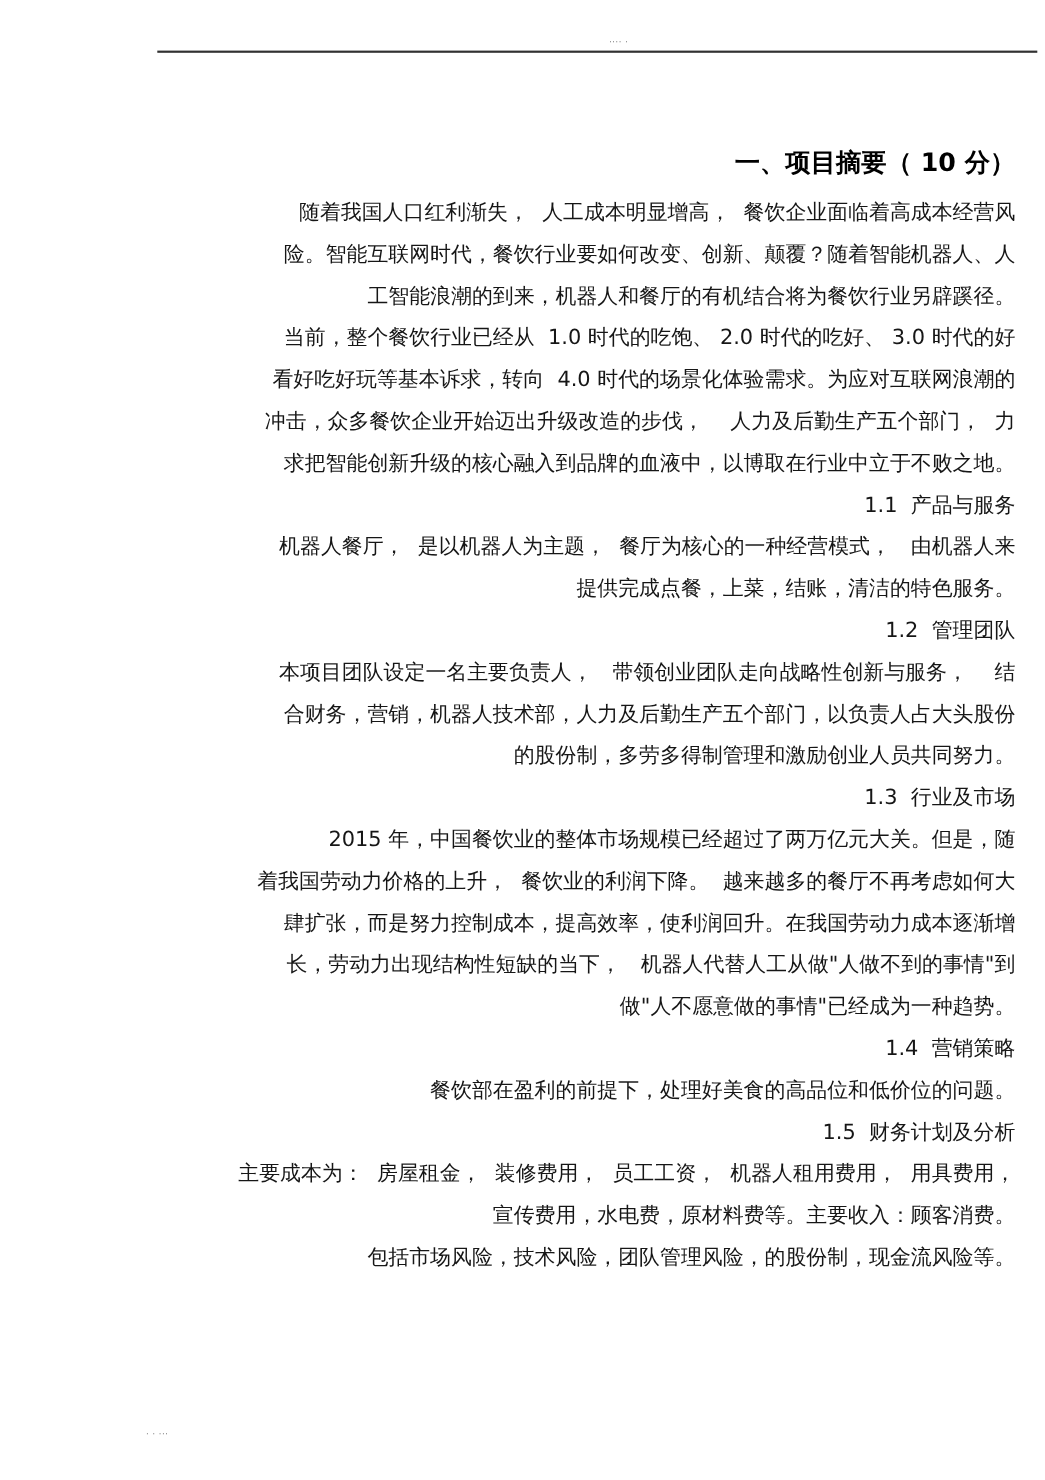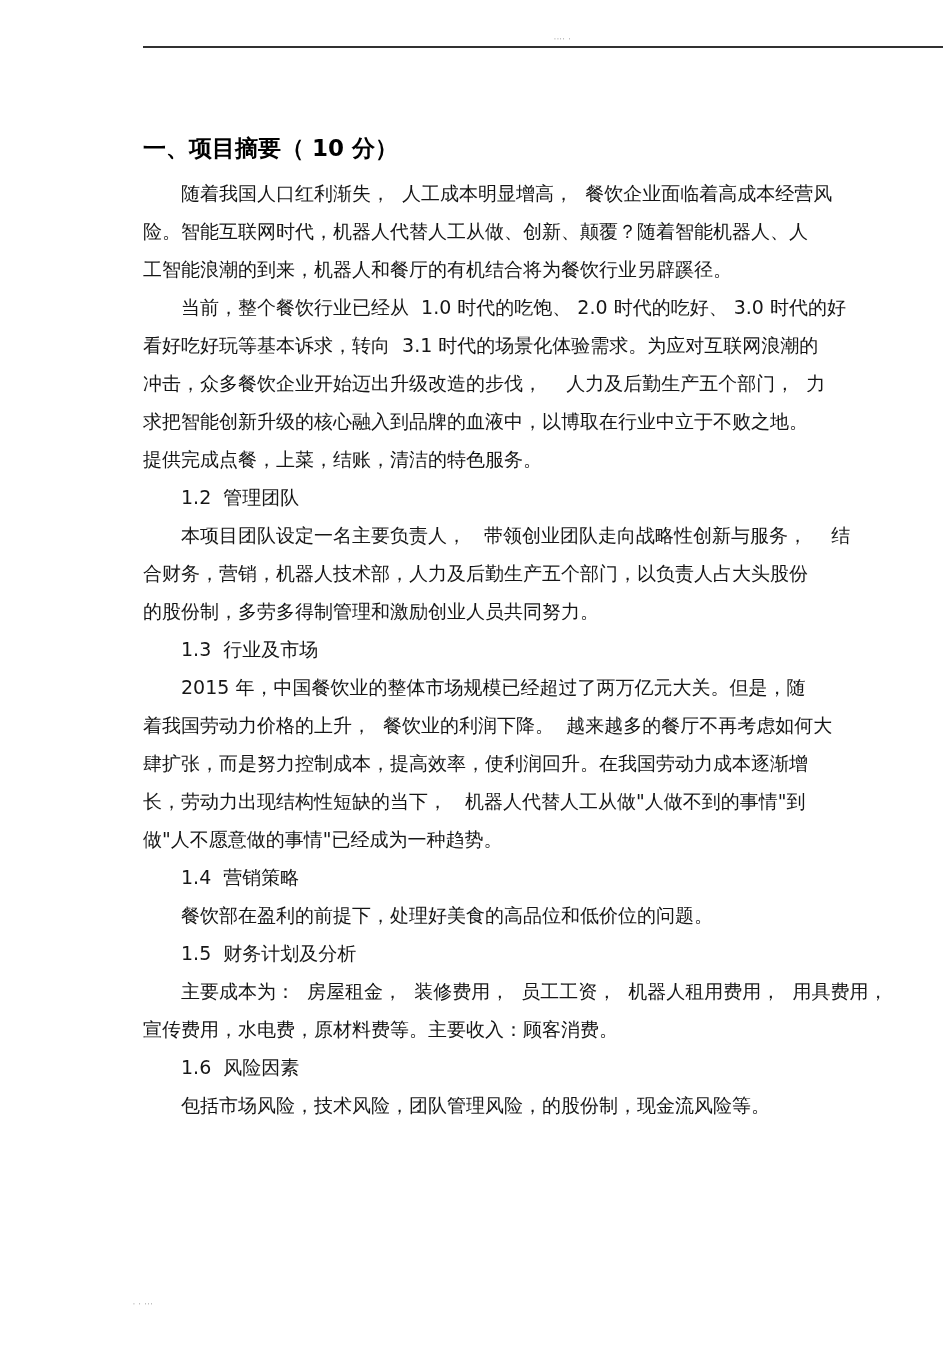--- a/index.html
+++ b/index.html
@@ -36,20 +36,21 @@
     width: 800px;
     height: 2px;
     background: #313131;
   }
   .content {
     position: absolute;
     left: 143px;
     top: 128px;
     width: 780px;
     color: #161616;
+    text-align: right;
   }
   .doc-title {
     margin: 0;
     height: 46px;
     line-height: 40px;
     font-size: 23px;
     font-weight: bold;
     color: #000000;
     white-space: pre;
   }
@@ -77,41 +78,42 @@
 <body>
 
 <div class="page">
   <div class="header-marks">···· ·</div>
   <div class="header-rule"></div>
 
   <div class="content">
     <h1 class="doc-title">一、项目摘要（ 10 分）</h1>
     <div id="lines-host">
         <div class="line indent">随着我国人口红利渐失，  人工成本明显增高，  餐饮企业面临着高成本经营风</div>
-        <div class="line">险。智能互联网时代，机器人代替人工从做、创新、颠覆？随着智能机器人、人</div>
+        <div class="line">险。智能互联网时代，餐饮行业要如何改变、创新、颠覆？随着智能机器人、人</div>
         <div class="line">工智能浪潮的到来，机器人和餐厅的有机结合将为餐饮行业另辟蹊径。</div>
         <div class="line indent">当前，整个餐饮行业已经从  1.0 时代的吃饱、 2.0 时代的吃好、 3.0 时代的好</div>
-        <div class="line">看好吃好玩等基本诉求，转向  3.1 时代的场景化体验需求。为应对互联网浪潮的</div>
+        <div class="line">看好吃好玩等基本诉求，转向  4.0 时代的场景化体验需求。为应对互联网浪潮的</div>
         <div class="line">冲击，众多餐饮企业开始迈出升级改造的步伐，    人力及后勤生产五个部门，  力</div>
         <div class="line">求把智能创新升级的核心融入到品牌的血液中，以博取在行业中立于不败之地。</div>
+        <div class="line indent heading">1.1  产品与服务</div>
+        <div class="line indent">机器人餐厅，  是以机器人为主题，  餐厅为核心的一种经营模式，   由机器人来</div>
         <div class="line">提供完成点餐，上菜，结账，清洁的特色服务。</div>
         <div class="line indent heading">1.2  管理团队</div>
         <div class="line indent">本项目团队设定一名主要负责人，   带领创业团队走向战略性创新与服务，    结</div>
         <div class="line">合财务，营销，机器人技术部，人力及后勤生产五个部门，以负责人占大头股份</div>
         <div class="line">的股份制，多劳多得制管理和激励创业人员共同努力。</div>
         <div class="line indent heading">1.3  行业及市场</div>
         <div class="line indent">2015 年，中国餐饮业的整体市场规模已经超过了两万亿元大关。但是，随</div>
         <div class="line">着我国劳动力价格的上升，  餐饮业的利润下降。  越来越多的餐厅不再考虑如何大</div>
         <div class="line">肆扩张，而是努力控制成本，提高效率，使利润回升。在我国劳动力成本逐渐增</div>
         <div class="line">长，劳动力出现结构性短缺的当下，   机器人代替人工从做"人做不到的事情"到</div>
         <div class="line">做"人不愿意做的事情"已经成为一种趋势。</div>
         <div class="line indent heading">1.4  营销策略</div>
         <div class="line indent">餐饮部在盈利的前提下，处理好美食的高品位和低价位的问题。</div>
         <div class="line indent heading">1.5  财务计划及分析</div>
         <div class="line indent">主要成本为：  房屋租金，  装修费用，  员工工资，  机器人租用费用，  用具费用，</div>
         <div class="line">宣传费用，水电费，原材料费等。主要收入：顾客消费。</div>
-        <div class="line indent heading">1.6  风险因素</div>
         <div class="line indent">包括市场风险，技术风险，团队管理风险，的股份制，现金流风险等。</div>
       </div>
   </div>
 
   <div class="footer-marks">· · ···</div>
 </div>
 
 </body></html>

